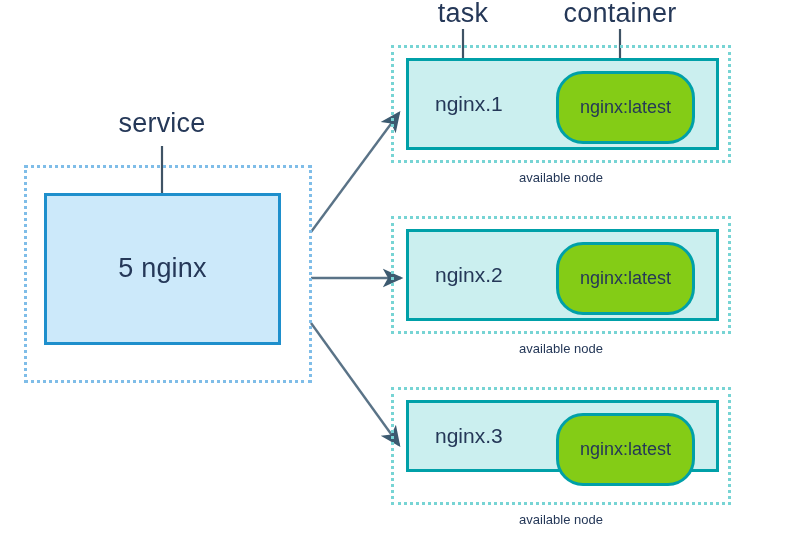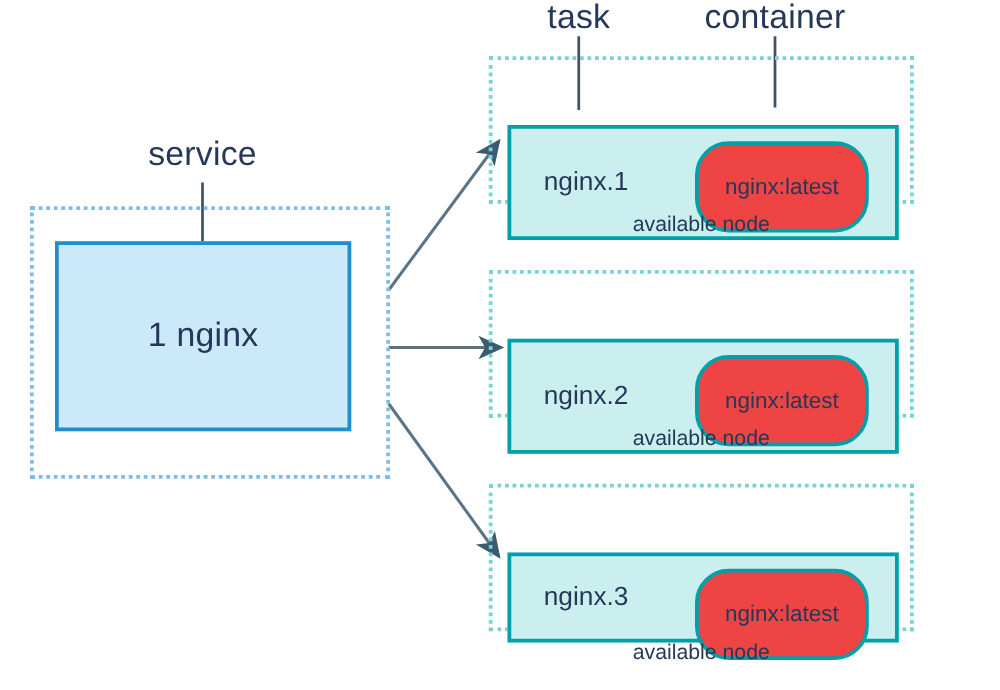--- a/index.html
+++ b/index.html
@@ -55,53 +55,52 @@
     color: #253858;
     letter-spacing: 0.2px;
   }
 
   
   .task-box {
     position: absolute;
     box-sizing: border-box;
     background: #cbefef;
     border: 3px solid #00a0a8;
-    margin-top: 42px;
   }
   .task-label {
     position: absolute;
     left: 26px;
     top: 50%;
     transform: translateY(-50%);
     font-size: 21px;
     color: #253858;
     white-space: nowrap;
   }
 
   
   .container-box {
     position: absolute;
     box-sizing: border-box;
-    background: #ef4444;
+    background: #84cc16;
     border: 3px solid #00a0a8;
     border-radius: 27px;
     display: flex;
     align-items: center;
     justify-content: center;
   }
   .container-label {
     font-size: 18px;
     color: #253858;
     white-space: nowrap;
   }
 
   
   .caption {
     position: absolute;
-    font-size: 17px;
+    font-size: 13px;
     color: #253858;
     text-align: center;
     white-space: nowrap;
   }
 
   
   .annotation {
     position: absolute;
     font-size: 27px;
     color: #253858;
@@ -138,21 +137,21 @@
   <div class="annotation" style="left:102px; top:108px; width:120px;">service</div>
 
   <div class="annotation" style="left:403px; top:-2px; width:120px;">task</div>
 
   <div class="annotation" style="left:530px; top:-2px; width:180px;">container</div>
 
   <div class="dotted-frame dotted-blue" style="left:24px; top:165px; width:288px; height:218px;"></div>
 
   <div class="service-box" style="left:44px; top:193px; width:237px; height:152px;">
     <div class="service-label">
-      <div>1 nginx</div>
+      <div>5 nginx</div>
     </div>
   </div>
 
 
   <div class="dotted-frame dotted-teal" style="left:391px; top:45px; width:340px; height:118px;"></div>
 
   <div class="task-box" style="left:406px; top:58px; width:313px; height:92px;">
     <div class="task-label">nginx.1</div>
     <div class="container-box" style="left:147px; top:10px; width:139px; height:73px;">
       <span class="container-label">nginx:latest</span>

